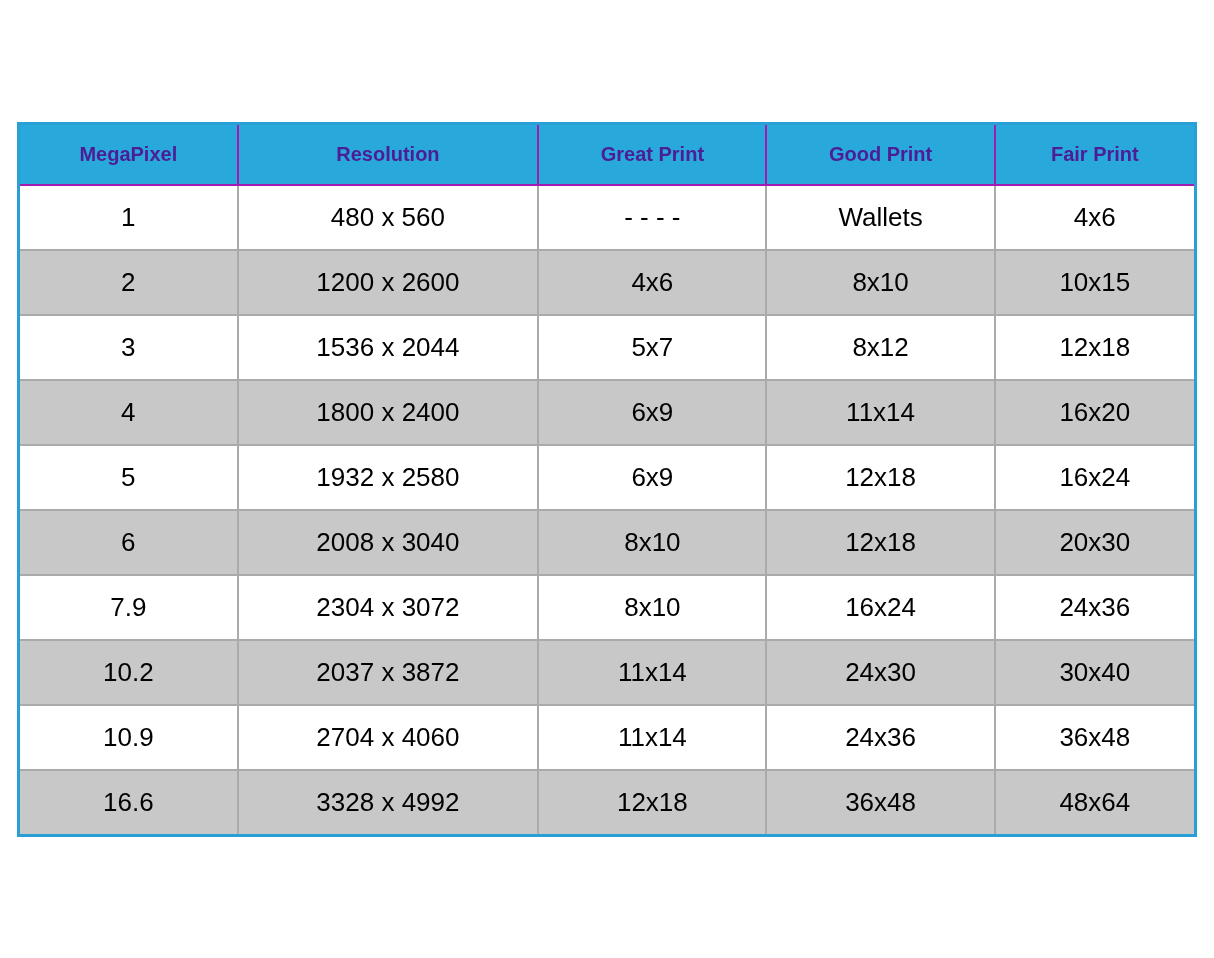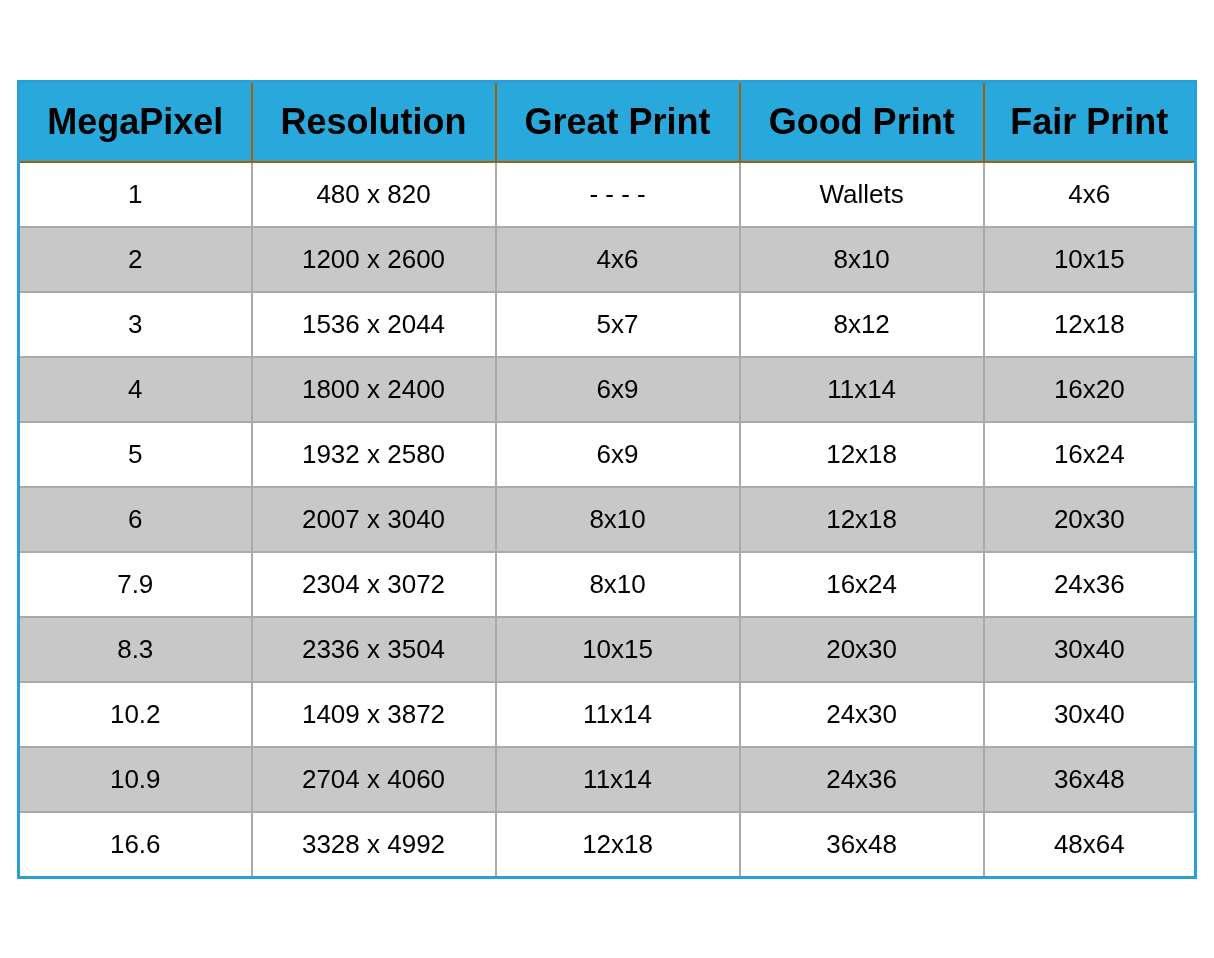--- a/index.html
+++ b/index.html
@@ -22,26 +22,26 @@
     }
 
     table {
       width: 100%;
       border-collapse: collapse;
       border: 3px solid #2a9fd6;
     }
 
     thead tr th {
       background-color: #29a8dc;
-      color: #000000;
+      color: #4c1d95;
       font-weight: bold;
-      font-size: 36px;
+      font-size: 20px;
       padding: 18px 10px;
       text-align: center;
-      border: 2px solid #a16207;
+      border: 2px solid #a21caf;
     }
 
     tbody tr td {
       font-size: 26px;
       padding: 16px 10px;
       text-align: center;
       border: 2px solid #aaaaaa;
       color: #000000;
     }
 
@@ -63,21 +63,21 @@
         <th>MegaPixel</th>
         <th>Resolution</th>
         <th>Great Print</th>
         <th>Good Print</th>
         <th>Fair Print</th>
       </tr>
     </thead>
     <tbody id="table-body">
     <tr>
           <td>1</td>
-          <td>480 x 820</td>
+          <td>480 x 560</td>
           <td>- - - -</td>
           <td>Wallets</td>
           <td>4x6</td>
         </tr>
         <tr>
           <td>2</td>
           <td>1200 x 2600</td>
           <td>4x6</td>
           <td>8x10</td>
           <td>10x15</td>
@@ -98,42 +98,35 @@
         </tr>
         <tr>
           <td>5</td>
           <td>1932 x 2580</td>
           <td>6x9</td>
           <td>12x18</td>
           <td>16x24</td>
         </tr>
         <tr>
           <td>6</td>
-          <td>2007 x 3040</td>
+          <td>2008 x 3040</td>
           <td>8x10</td>
           <td>12x18</td>
           <td>20x30</td>
         </tr>
         <tr>
           <td>7.9</td>
           <td>2304 x 3072</td>
           <td>8x10</td>
           <td>16x24</td>
           <td>24x36</td>
         </tr>
         <tr>
-          <td>8.3</td>
-          <td>2336 x 3504</td>
-          <td>10x15</td>
-          <td>20x30</td>
-          <td>30x40</td>
-        </tr>
-        <tr>
           <td>10.2</td>
-          <td>1409 x 3872</td>
+          <td>2037 x 3872</td>
           <td>11x14</td>
           <td>24x30</td>
           <td>30x40</td>
         </tr>
         <tr>
           <td>10.9</td>
           <td>2704 x 4060</td>
           <td>11x14</td>
           <td>24x36</td>
           <td>36x48</td>

